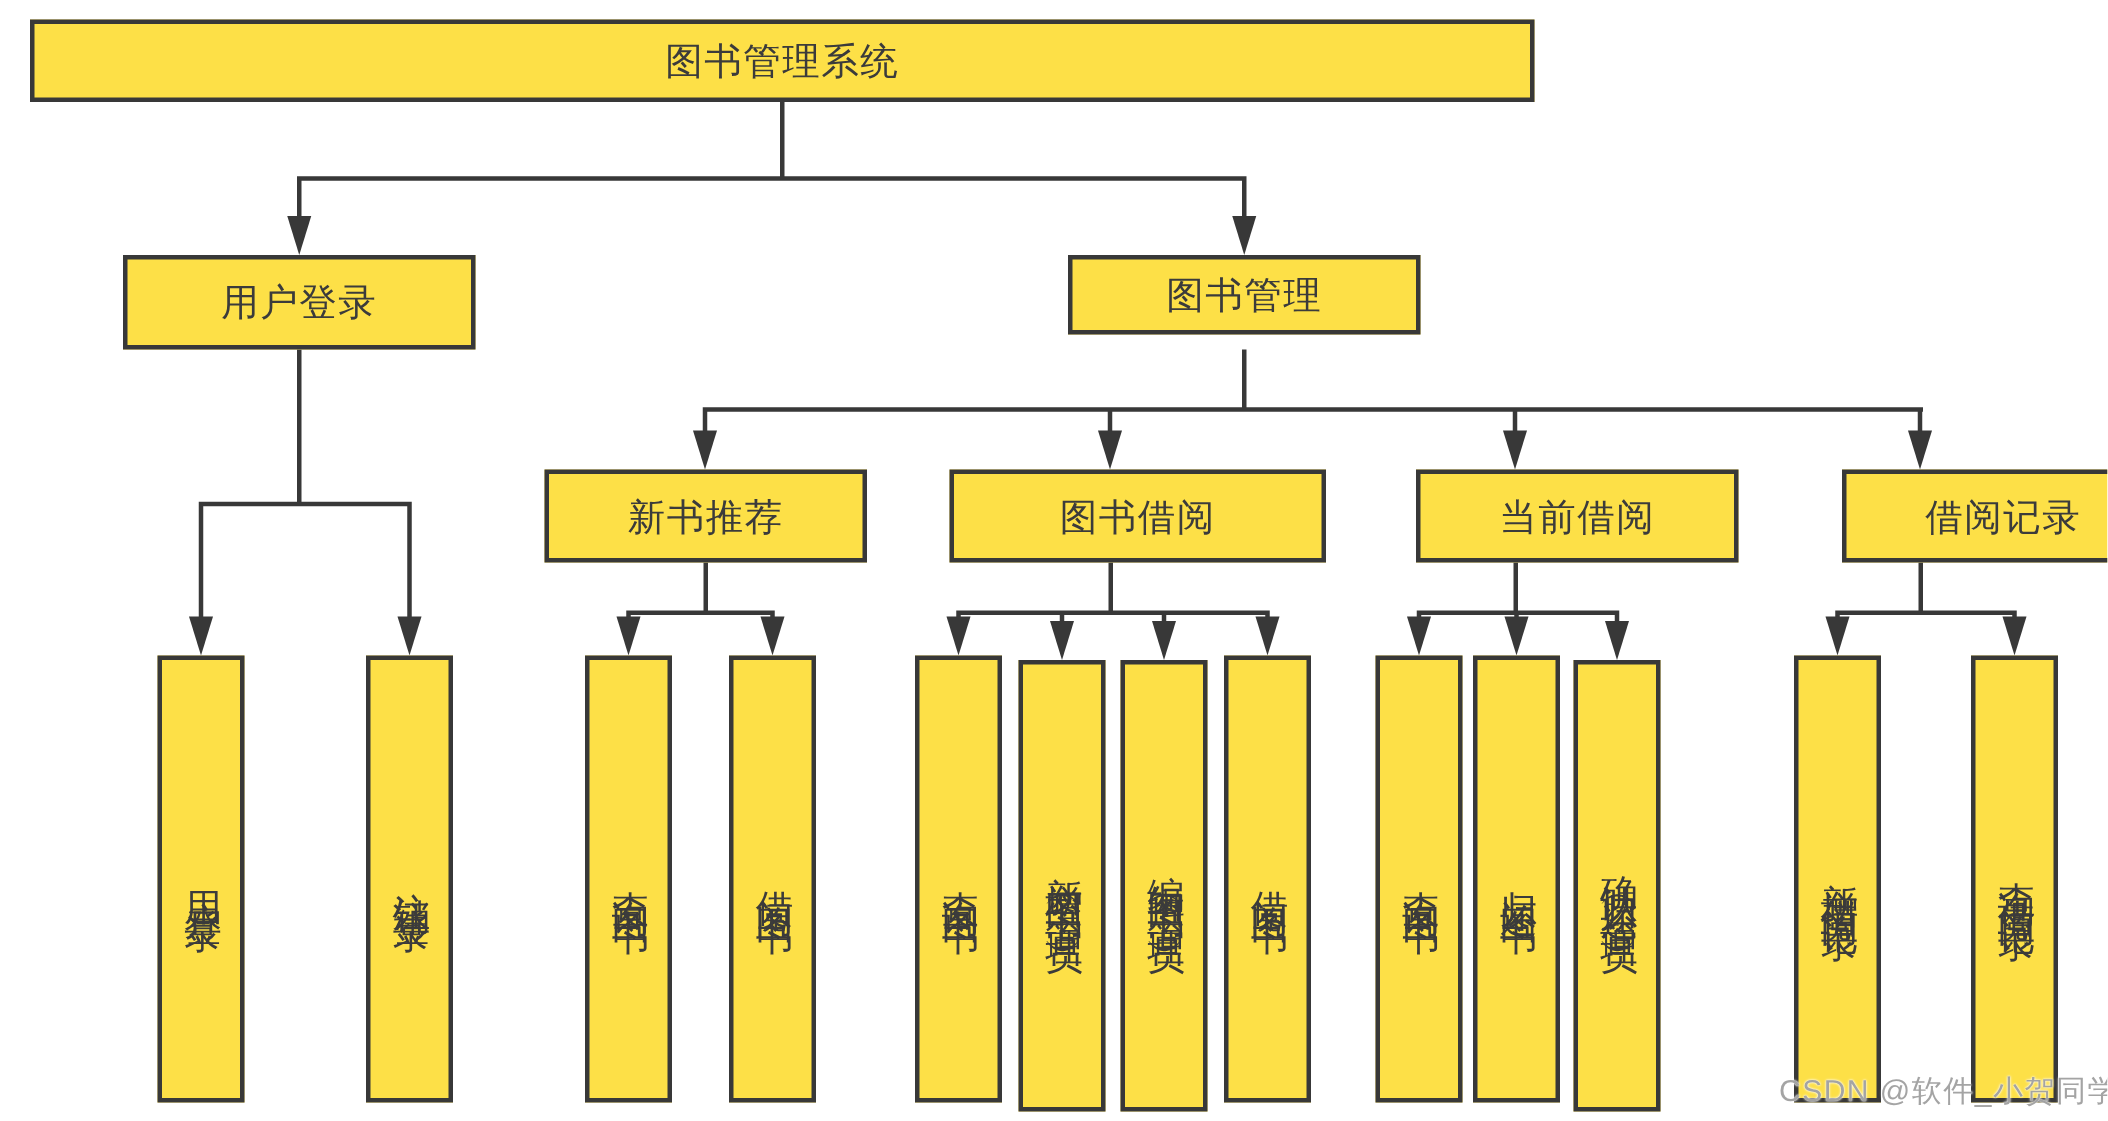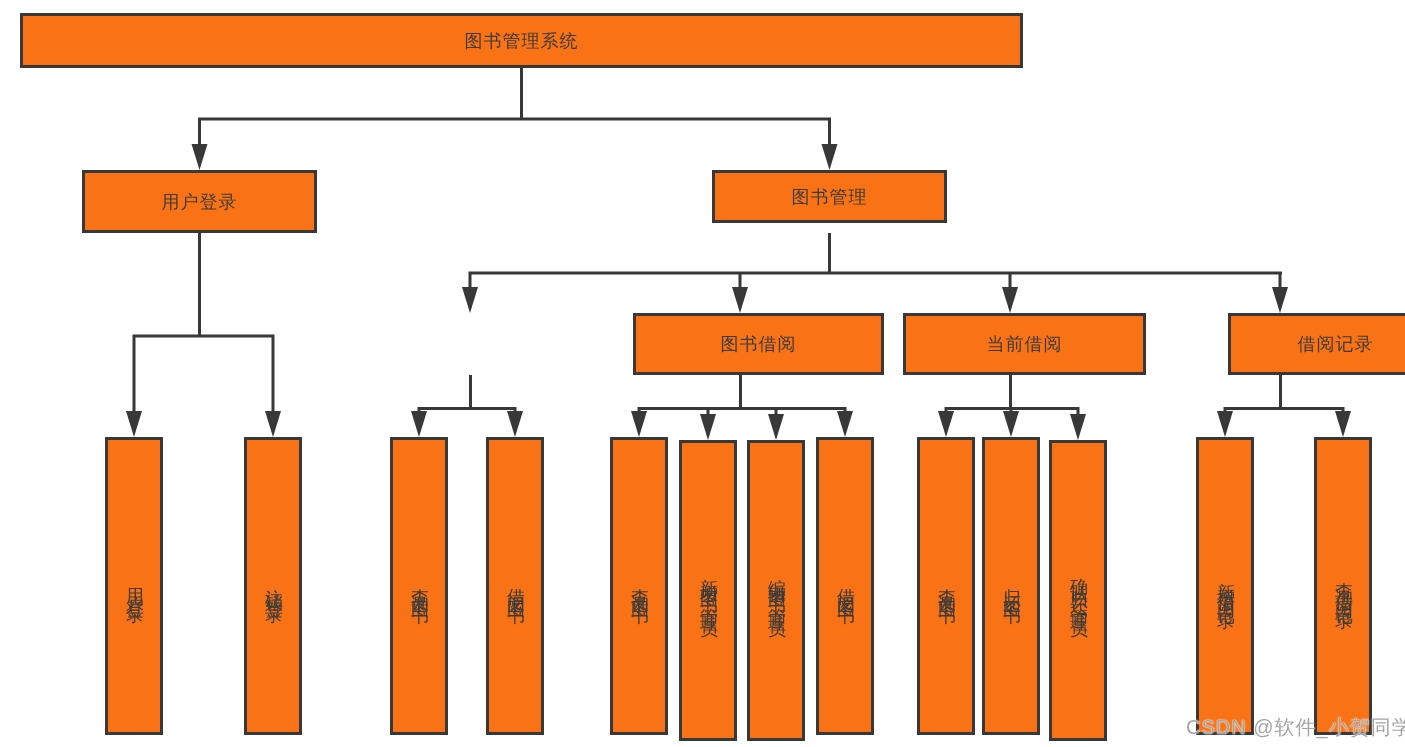--- a/index.html
+++ b/index.html
@@ -10,25 +10,25 @@
     height: 747px;
     background: #ffffff;
     font-family: "Liberation Sans", "DejaVu Sans", sans-serif;
     color: #3b3b3b;
     overflow: hidden;
   }
   .connectors { position: absolute; left: 0; top: 0; }
   .node {
     position: absolute;
     border: 3px solid #383838;
-    background: #f97316;
+    background: #fde047;
     display: flex;
     align-items: center;
     justify-content: center;
-    font-size: 18px;
+    font-size: 25px;
     letter-spacing: 1px;
     white-space: nowrap;
     z-index: 2;
   }
   .vnode {
     writing-mode: vertical-rl;
     text-orientation: mixed;
     letter-spacing: 6px;
     line-height: 1.1;
     white-space: normal;
@@ -91,22 +91,23 @@
   </svg>
 
   <div class="node" style="left:20px; top:13px; width:1003px; height:55px;">图书管理系统</div>
 
   <div class="node" style="left:82px; top:170px; width:235px; height:63px;">用户登录</div>
   <div class="node" style="left:712px; top:170px; width:235px; height:53px;">图书管理</div>
 
   <div class="node vnode" style="left:105px; top:437px; width:58px; height:298px;">用户登录</div>
   <div class="node vnode" style="left:244px; top:437px; width:58px; height:298px;">注销登录</div>
 
+  <div class="node" style="left:363px; top:313px; width:215px; height:62px;">新书推荐</div>
   <div class="node" style="left:633px; top:313px; width:251px; height:62px;">图书借阅</div>
-  <div class="node" style="left:903px; top:313px; width:243px; height:62px;text-align:right;">当前借阅</div>
+  <div class="node" style="left:944px; top:313px; width:215px; height:62px;text-align:right;">当前借阅</div>
   <div class="node" style="left:1228px; top:313px; width:215px; height:62px;">借阅记录</div>
 
   <div class="node vnode" style="left:390px; top:437px; width:58px; height:298px;">查询图书</div>
   <div class="node vnode" style="left:486px; top:437px; width:58px; height:298px;">借阅图书</div>
 
   <div class="node vnode" style="left:610px; top:437px; width:58px; height:298px;">查询图书</div>
   <div class="node vnode" style="left:679px; top:440px; width:58px; height:301px;">新增图书（管理员）</div>
   <div class="node vnode" style="left:747px; top:440px; width:58px; height:301px;">编辑图书（管理员）</div>
   <div class="node vnode" style="left:816px; top:437px; width:58px; height:298px;">借阅图书</div>
 

